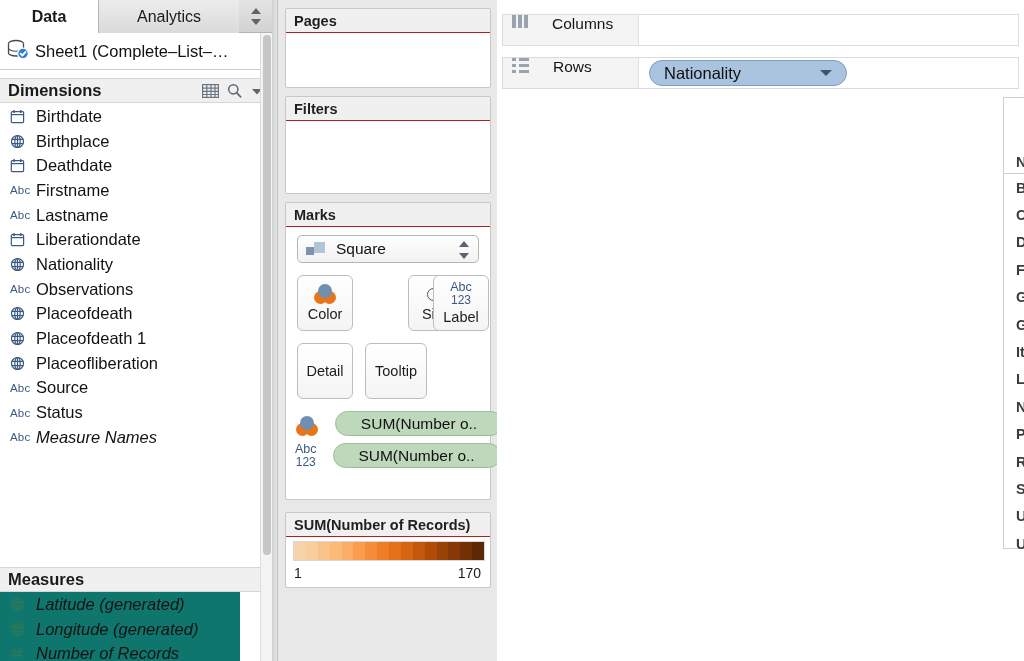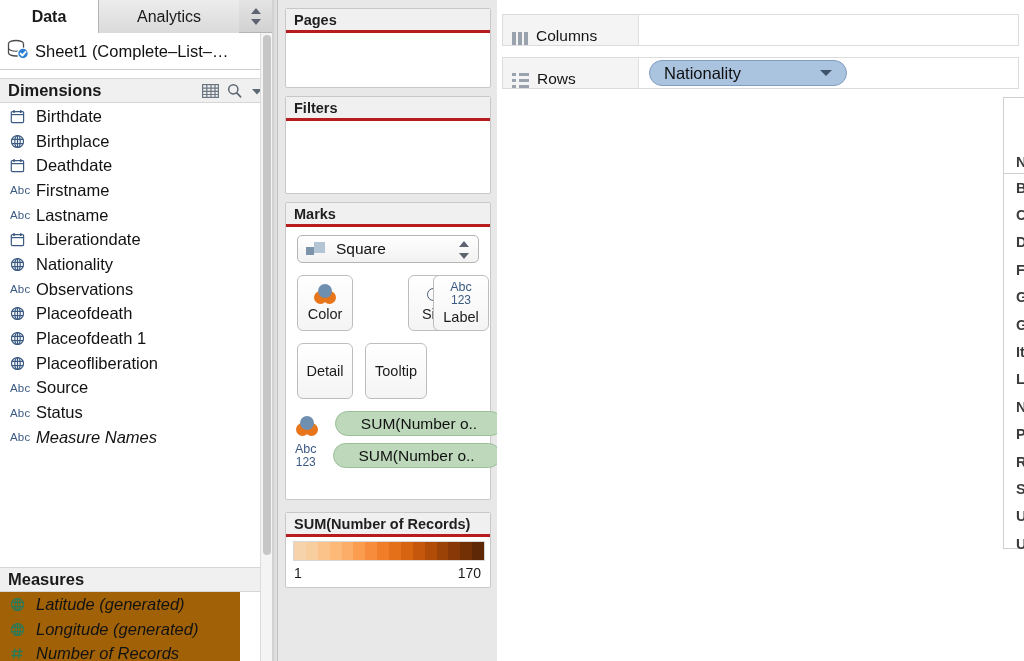--- a/index.html
+++ b/index.html
@@ -62,21 +62,21 @@
     display: flex; align-items: center;
   }
   #dimensions-header { top: 78px; }
   #measures-header { top: 567px; }
   .pane-title { font-size: 16.5px; font-weight: bold; color: #1a1a1a; margin-left: 8px; }
   #dim-header-icons {
     position: absolute; right: 8px; top: 4px; display: flex; align-items: center; gap: 8px;
   }
 
   #dim-list { position: absolute; left: 0; top: 104px; width: 272px; height: 462px; background: #fff; }
-  #meas-list { position: absolute; left: 0; top: 592px; width: 240px; height: 69px; background: #a16207; }
+  #meas-list { position: absolute; left: 0; top: 592px; width: 240px; height: 69px; background: #0f766e; }
   .field-row {
     display: flex; align-items: center; height: 24.7px; padding-left: 10px;
   }
   .field-icon { width: 22px; display: flex; align-items: center; justify-content: flex-start; flex: 0 0 22px; }
   .field-label { font-size: 16.5px; color: #121212; margin-left: 4px; white-space: nowrap; }
   .field-label.italic { font-style: italic; }
   .abc-ico { font-size: 11.5px; color: #3b5a82; letter-spacing: .2px; }
 
   #left-scrollbar {
     position: absolute; right: 0; top: 33px; width: 12px; height: 628px;
@@ -92,21 +92,21 @@
     border-right: 1px solid #c0c0c0;
   }
 
   
   #mid-col { position: absolute; left: 279px; top: 0; width: 218px; height: 661px; background: #e8e8e8; }
   .card {
     position: absolute; left: 6px; width: 206px;
     background: #ffffff; border: 1px solid #c8c8c8; border-radius: 2px;
   }
   .card-header {
-    height: 24px; background: #f0f0f0; border-bottom: 3px solid #b91c1c;
+    height: 24px; background: #f0f0f0; border-bottom: 1px solid #b91c1c;
     display: flex; align-items: center; padding-left: 8px;
     font-size: 14.5px; font-weight: bold; color: #1f1f1f;
   }
   #card-pages  { top: 8px;   height: 80px; }
   #card-filters{ top: 96px;  height: 98px; }
   #card-marks  { top: 202px; height: 298px; }
   #card-legend { top: 512px; height: 76px; }
 
   #marks-type-select {
     position: absolute; left: 11px; top: 32px; width: 182px; height: 28px;
@@ -173,21 +173,21 @@
   
   #right-col { position: absolute; left: 497px; top: 0; width: 527px; height: 661px; background: #ffffff; }
   .shelf {
     position: absolute; left: 5px; height: 32px; display: flex; align-items: center;
     background: #ffffff; border: 1px solid #dcdcdc;
   }
   #shelf-columns { top: 14px; width: 517px; }
   #shelf-rows    { top: 57px; width: 517px; }
   .shelf-label-box {
     width: 136px; height: 100%; background: #f4f4f4; border-right: 1px solid #e0e0e0;
-    display: flex; align-items: flex-end; padding-left: 9px; gap: 8px;
+    display: flex; align-items: flex-start; padding-left: 9px; gap: 24px;
   }
   .shelf-label { font-size: 15.5px; color: #141414; }
   .pill-blue {
     margin-left: 10px; height: 26px; min-width: 198px; padding: 0 14px;
     background: #aac3de; border: 1px solid #7f9dbd; border-radius: 13px;
     display: flex; align-items: center; justify-content: space-between;
     font-size: 16.5px; color: #101010;
   }
   .pill-caret {
     width: 0; height: 0; margin-left: 14px;

